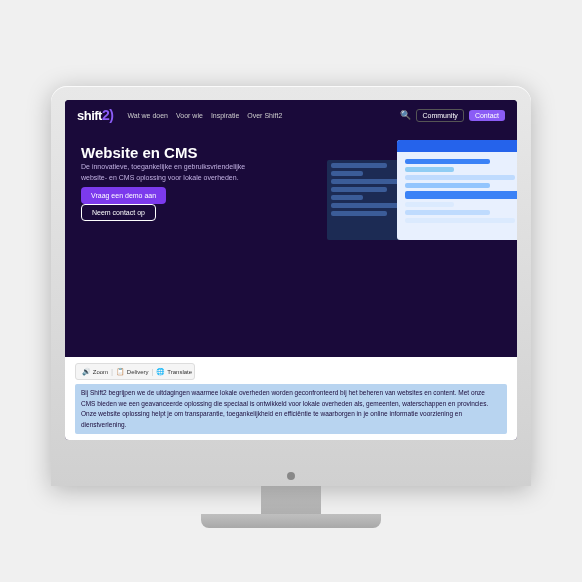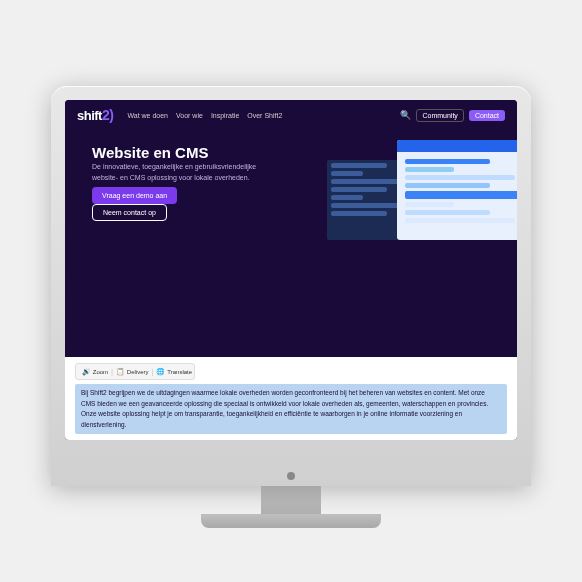--- a/index.html
+++ b/index.html
@@ -137,21 +137,21 @@
 
     
     .hero {
       display: flex;
       flex: 1;
       background: #1a0a3a;
       min-height: 0;
     }
     .hero-left {
       width: 52%;
-      padding: 14px 27px;
+      padding: 14px 16px;
       display: flex;
       flex-direction: column;
     }
     .hero-title {
       font-size: 15px;
       font-weight: bold;
       color: white;
       line-height: 1.2;
     }
     .hero-desc {

